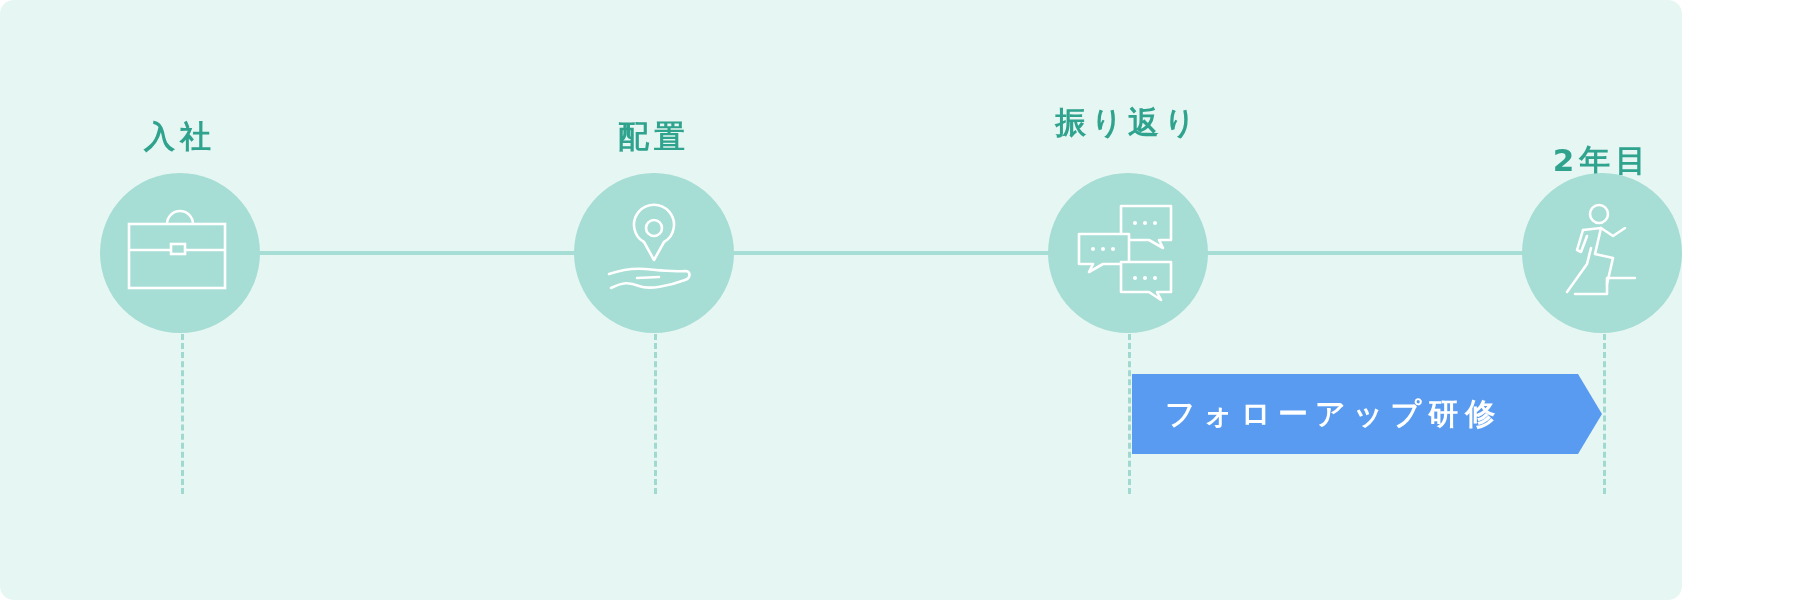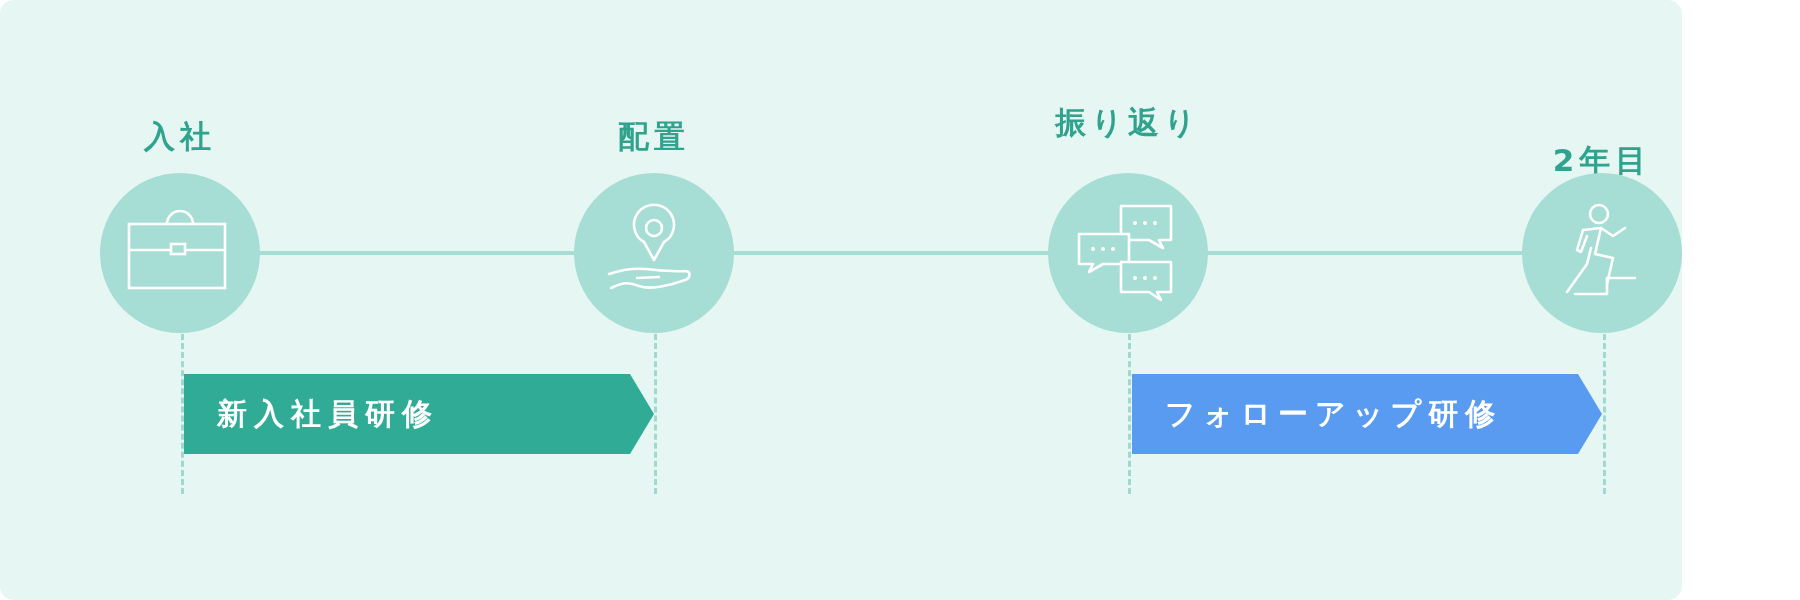--- a/index.html
+++ b/index.html
@@ -101,26 +101,20 @@
         <path d="M36 32 L54 30 L66 38 L78 30"></path>
         <path d="M36 32 L30 52 L34 54 L40 38"></path>
         <path d="M54 30 L48 56 L66 60 L60 86"></path>
         <path d="M44 50 L40 66 L20 94"></path>
         <path d="M28 96 H60 V80 H88"></path>
       </svg>
     </div>
     <div class="dash-line" style="left:1px;"></div>
   </div>
 
-  <div class="phase-bar" style="left:184px; width:470px;">
-    <svg class="shape" viewBox="0 0 470 80" preserveAspectRatio="none">
-      <polygon points="0,0 446,0 470,40 446,80 0,80" fill="#30ac96"></polygon>
-    </svg>
-    <span class="phase-bar-label">新入社員研修</span>
-  </div>
 
   <div class="phase-bar" style="left:1132px; width:470px;text-align:center;">
     <svg class="shape" viewBox="0 0 470 80" preserveAspectRatio="none">
       <polygon points="0,0 446,0 470,40 446,80 0,80" fill="#589bf0"></polygon>
     </svg>
     <span class="phase-bar-label">フォローアップ研修</span>
   </div>
 
 </div>
 

